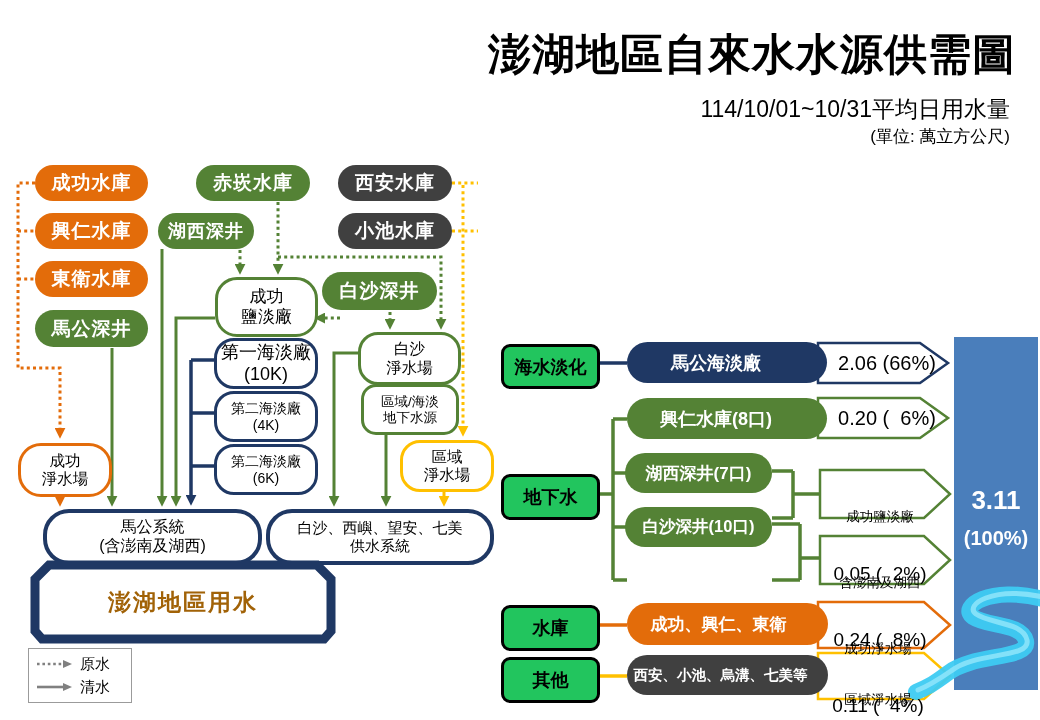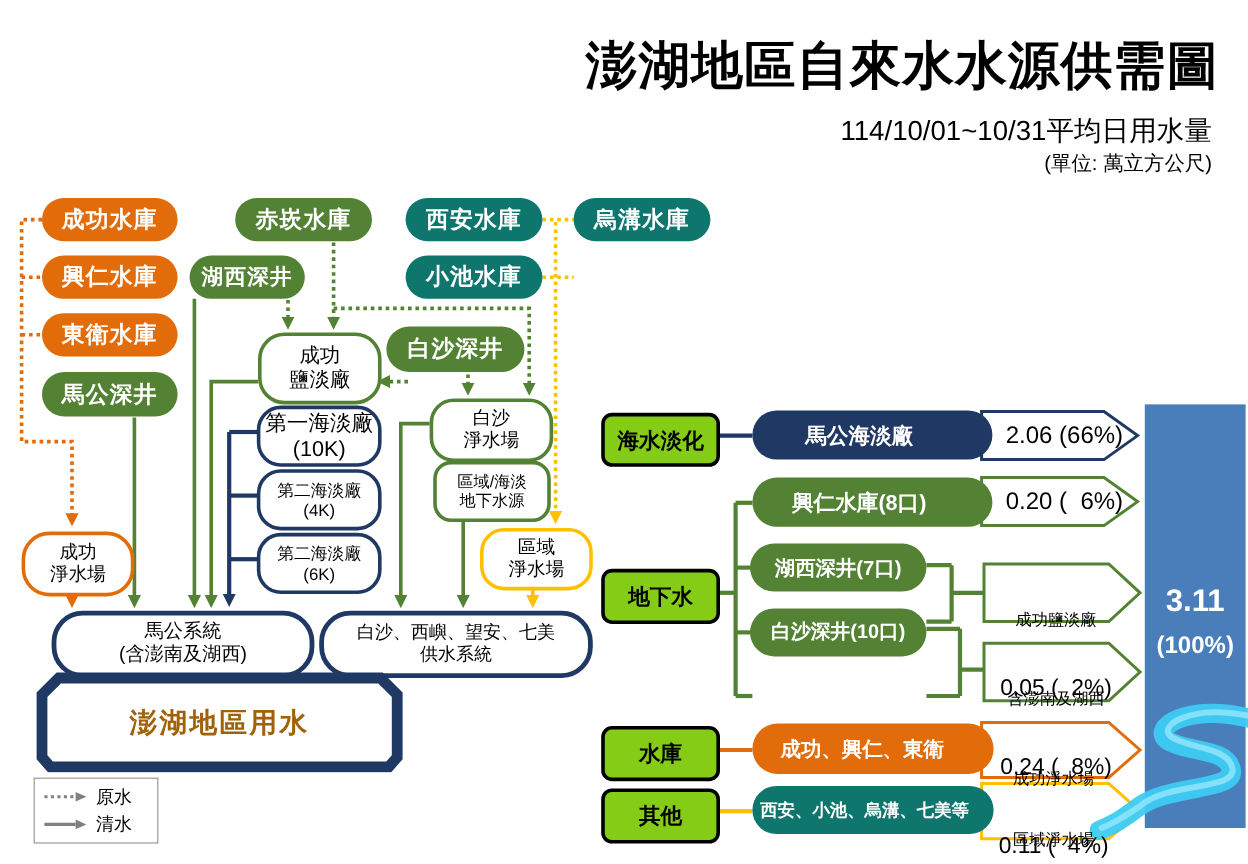--- a/index.html
+++ b/index.html
@@ -4,29 +4,29 @@
 <style>
   html,body{margin:0;padding:0;background:#fff;}
   #canvas{position:relative;width:1040px;height:720px;background:#fff;overflow:hidden;
           font-family:"Liberation Sans","DejaVu Sans",sans-serif;}
   .abs{position:absolute;}
   svg{display:block;}
   
   .pill{position:absolute;border-radius:19px;color:#fff;font-weight:bold;font-size:19px;
         display:flex;align-items:center;justify-content:center;letter-spacing:1px;}
   .c-orange{background:#E36C0A;} .c-green{background:#548235;}
-  .c-yellow{background:#0f766e;} .c-navy{background:#1F3864;}
+  .c-yellow{background:#404040;} .c-navy{background:#1F3864;}
   
   .obox{position:absolute;background:#fff;border-style:solid;border-width:3px;
         display:flex;align-items:center;justify-content:center;text-align:center;
         white-space:pre-line;color:#000;line-height:1.18;}
   .b-green{border-color:#548235;} .b-navy{border-color:#1F3864;}
   .b-orange{border-color:#E36C0A;} .b-yellow{border-color:#FFC000;}
   
-  .rlabel{position:absolute;background:#84cc16;border:3.5px solid;border-radius:9px;
+  .rlabel{position:absolute;background:#22c55e;border:3.5px solid;border-radius:9px;
           display:flex;align-items:center;justify-content:center;
           font-weight:bold;font-size:18px;color:#000;}
   
   .rpill{position:absolute;border-radius:21px;color:#fff;font-weight:bold;
          display:flex;align-items:center;justify-content:center;}
   
   .ptxt{position:absolute;text-align:center;color:#000;white-space:pre;}
   .ptxt .small{font-size:13.5px;line-height:1.25;display:block;}
   .ptxt .val{font-size:19px;line-height:1.3;display:block;}
   .single{font-size:20px;display:flex;align-items:center;justify-content:center;}
@@ -139,21 +139,20 @@
 
   <div class="pill c-orange" style="left:35px;top:165px;width:113px;height:36px;z-index:2;">成功水庫</div>
   <div class="pill c-orange" style="left:35px;top:213px;width:113px;height:36px;z-index:2;">興仁水庫</div>
   <div class="pill c-orange" style="left:35px;top:261px;width:113px;height:36px;z-index:2;">東衛水庫</div>
   <div class="pill c-green" style="left:35px;top:310px;width:113px;height:37px;z-index:2;">馬公深井</div>
   <div class="pill c-green" style="left:196px;top:165px;width:114px;height:36px;z-index:2;">赤崁水庫</div>
   <div class="pill c-green" style="left:158px;top:213px;width:96px;height:36px;font-size:18px;z-index:2;">湖西深井</div>
   <div class="pill c-green" style="left:322px;top:272px;width:115px;height:38px;z-index:2;">白沙深井</div>
   <div class="pill c-yellow" style="left:338px;top:165px;width:114px;height:36px;z-index:2;">西安水庫</div>
   <div class="pill c-yellow" style="left:338px;top:213px;width:114px;height:36px;z-index:2;">小池水庫</div>
-  <div class="pill c-yellow" style="left:478px;top:165px;width:114px;height:36px;z-index:2;">烏溝水庫</div>
 
   <div class="obox b-green" style="left:215px;top:277px;width:97px;height:54px;border-radius:22px;font-size:17px;z-index:2;">成功
 鹽淡廠</div>
   <div class="obox b-navy" style="left:214px;top:338px;width:98px;height:45px;border-radius:20px;font-size:18px;z-index:2;">第一海淡廠
 (10K)</div>
   <div class="obox b-navy" style="left:214px;top:391px;width:98px;height:45px;border-radius:20px;font-size:14px;z-index:2;">第二海淡廠
 (4K)</div>
   <div class="obox b-navy" style="left:214px;top:444px;width:98px;height:45px;border-radius:20px;font-size:14px;z-index:2;">第二海淡廠
 (6K)</div>
   <div class="obox b-green" style="left:358px;top:332px;width:97px;height:47px;border-radius:20px;font-size:15.5px;z-index:2;">白沙

